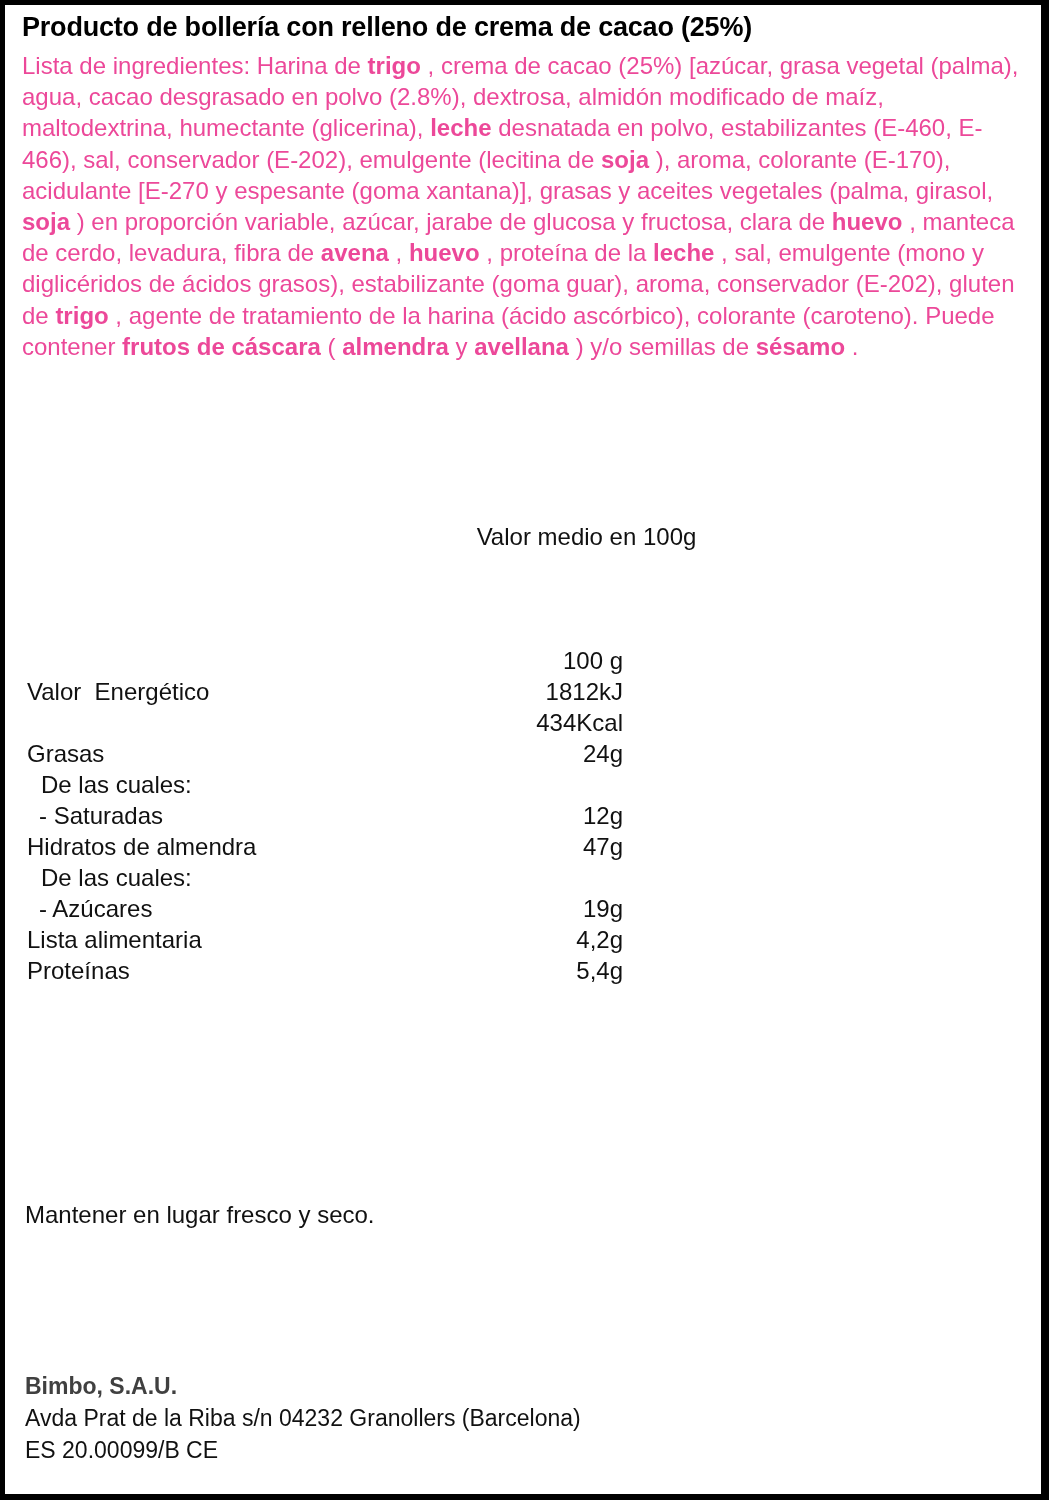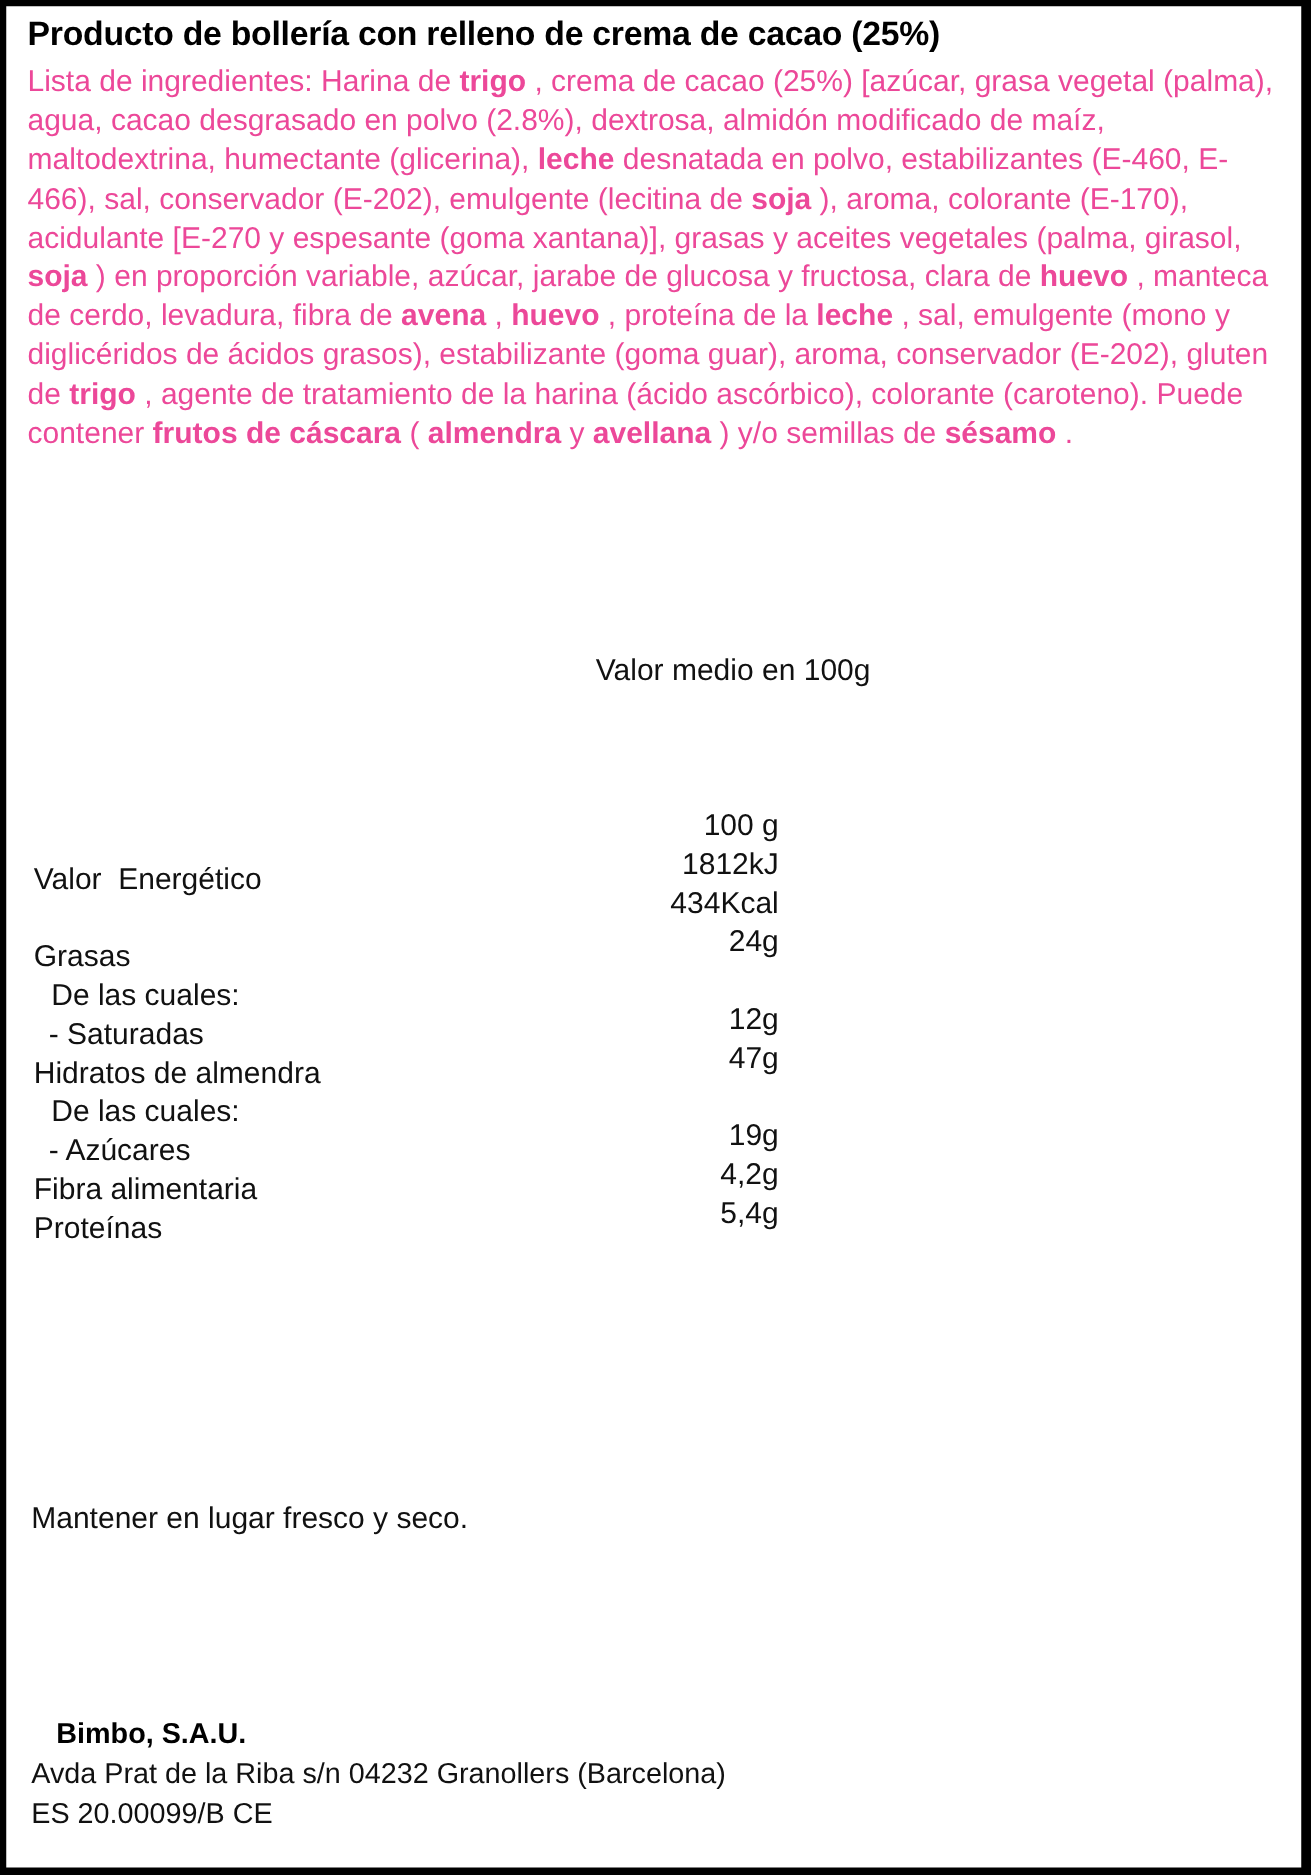--- a/index.html
+++ b/index.html
@@ -78,21 +78,21 @@
     font-size: 24px;
     color: #111;
   }
   .nrow {
     position: relative;
     height: 31px;
   }
   .nrow .nlabel {
     position: absolute;
     left: 22px;
-    top: 12px;
+    top: 0;
     white-space: pre;
   }
   .nrow .nlabel.ind1 { left: 36px; }
   .nrow .nlabel.ind2 { left: 34px; }
   .nrow .nvalue {
     position: absolute;
     right: 22px;
     top: 0;
     white-space: pre;
   }
@@ -128,22 +128,21 @@
   #manufacturer-block {
     position: absolute;
     left: 20px;
     top: 1365px;
     font-size: 23px;
     line-height: 32px;
     color: #111;
   }
   #manufacturer-name {
     font-weight: bold;
-    color: #000000;
-    margin-left: 20px;
+    color: #404040;
   }
 </style>
 </head>
 <body>
 
 <div id="label-panel">
   <div class="inner">
 
     <div id="product-title">Producto de bollería con relleno de crema de cacao (25%)</div>
 
@@ -182,21 +181,21 @@
         </div>
         <div class="nrow">
           <span class="nlabel ind1">De las cuales:</span>
           <span class="nvalue"></span>
         </div>
         <div class="nrow">
           <span class="nlabel ind2">- Azúcares</span>
           <span class="nvalue">19g</span>
         </div>
         <div class="nrow">
-          <span class="nlabel">Fibra alimentaria</span>
+          <span class="nlabel">Lista alimentaria</span>
           <span class="nvalue">4,2g</span>
         </div>
         <div class="nrow">
           <span class="nlabel">Proteínas</span>
           <span class="nvalue">5,4g</span>
         </div>
       </div>
 
     <div id="storage-note">Mantener en lugar fresco y seco.</div>
 

